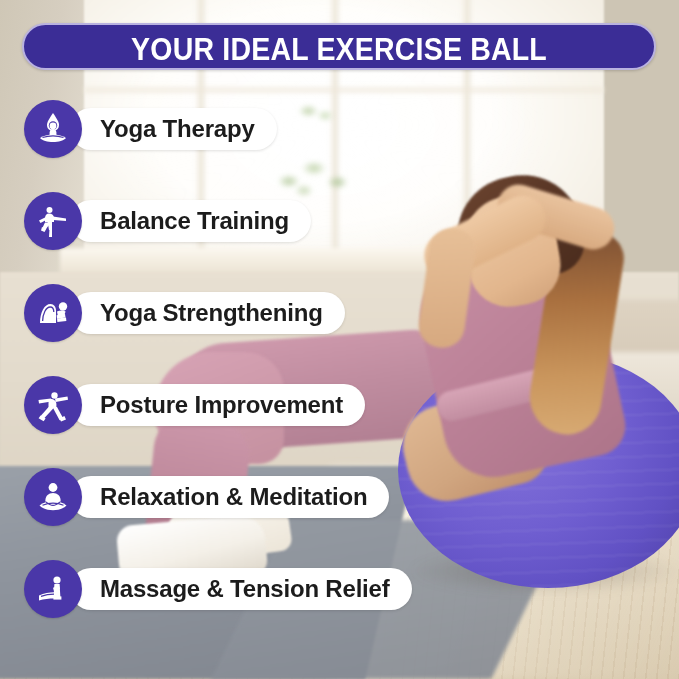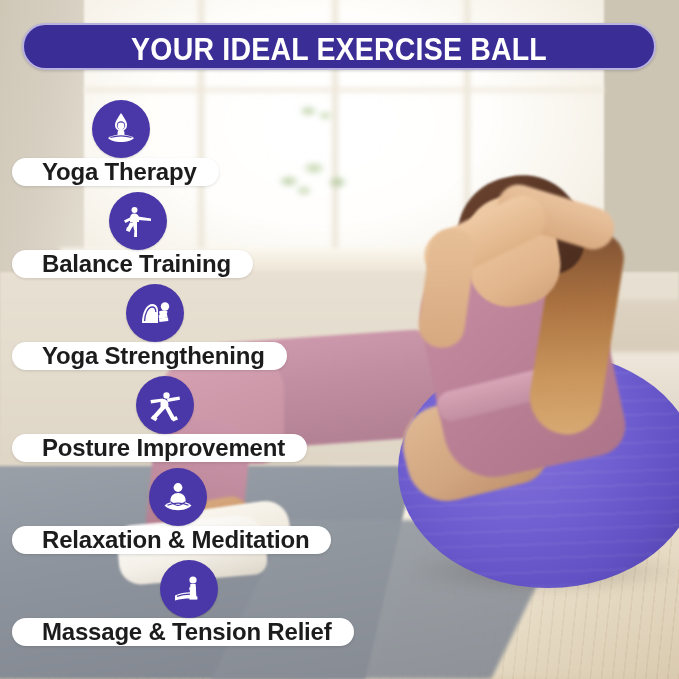--- a/index.html
+++ b/index.html
@@ -281,21 +281,20 @@
   }
 
   .feature-list { position:absolute; left:0; top:0; width:679px; height:679px; }
 
   .feature-row {
     position:absolute;
     left:24px;
     height:58px;
     display:flex;
     align-items:center;
-    flex-direction:column;
   }
   .f0 { top:100px; } .f1 { top:192px;justify-content:space-between; } .f2 { top:284px; }
   .f3 { top:376px; } .f4 { top:468px; } .f5 { top:560px;align-items:center; }
 
   .icon-circle {
     width:58px; height:58px;
     border-radius:50%;
     background:#4a37a8;
     display:flex; align-items:center; justify-content:center;
     flex:0 0 auto;

